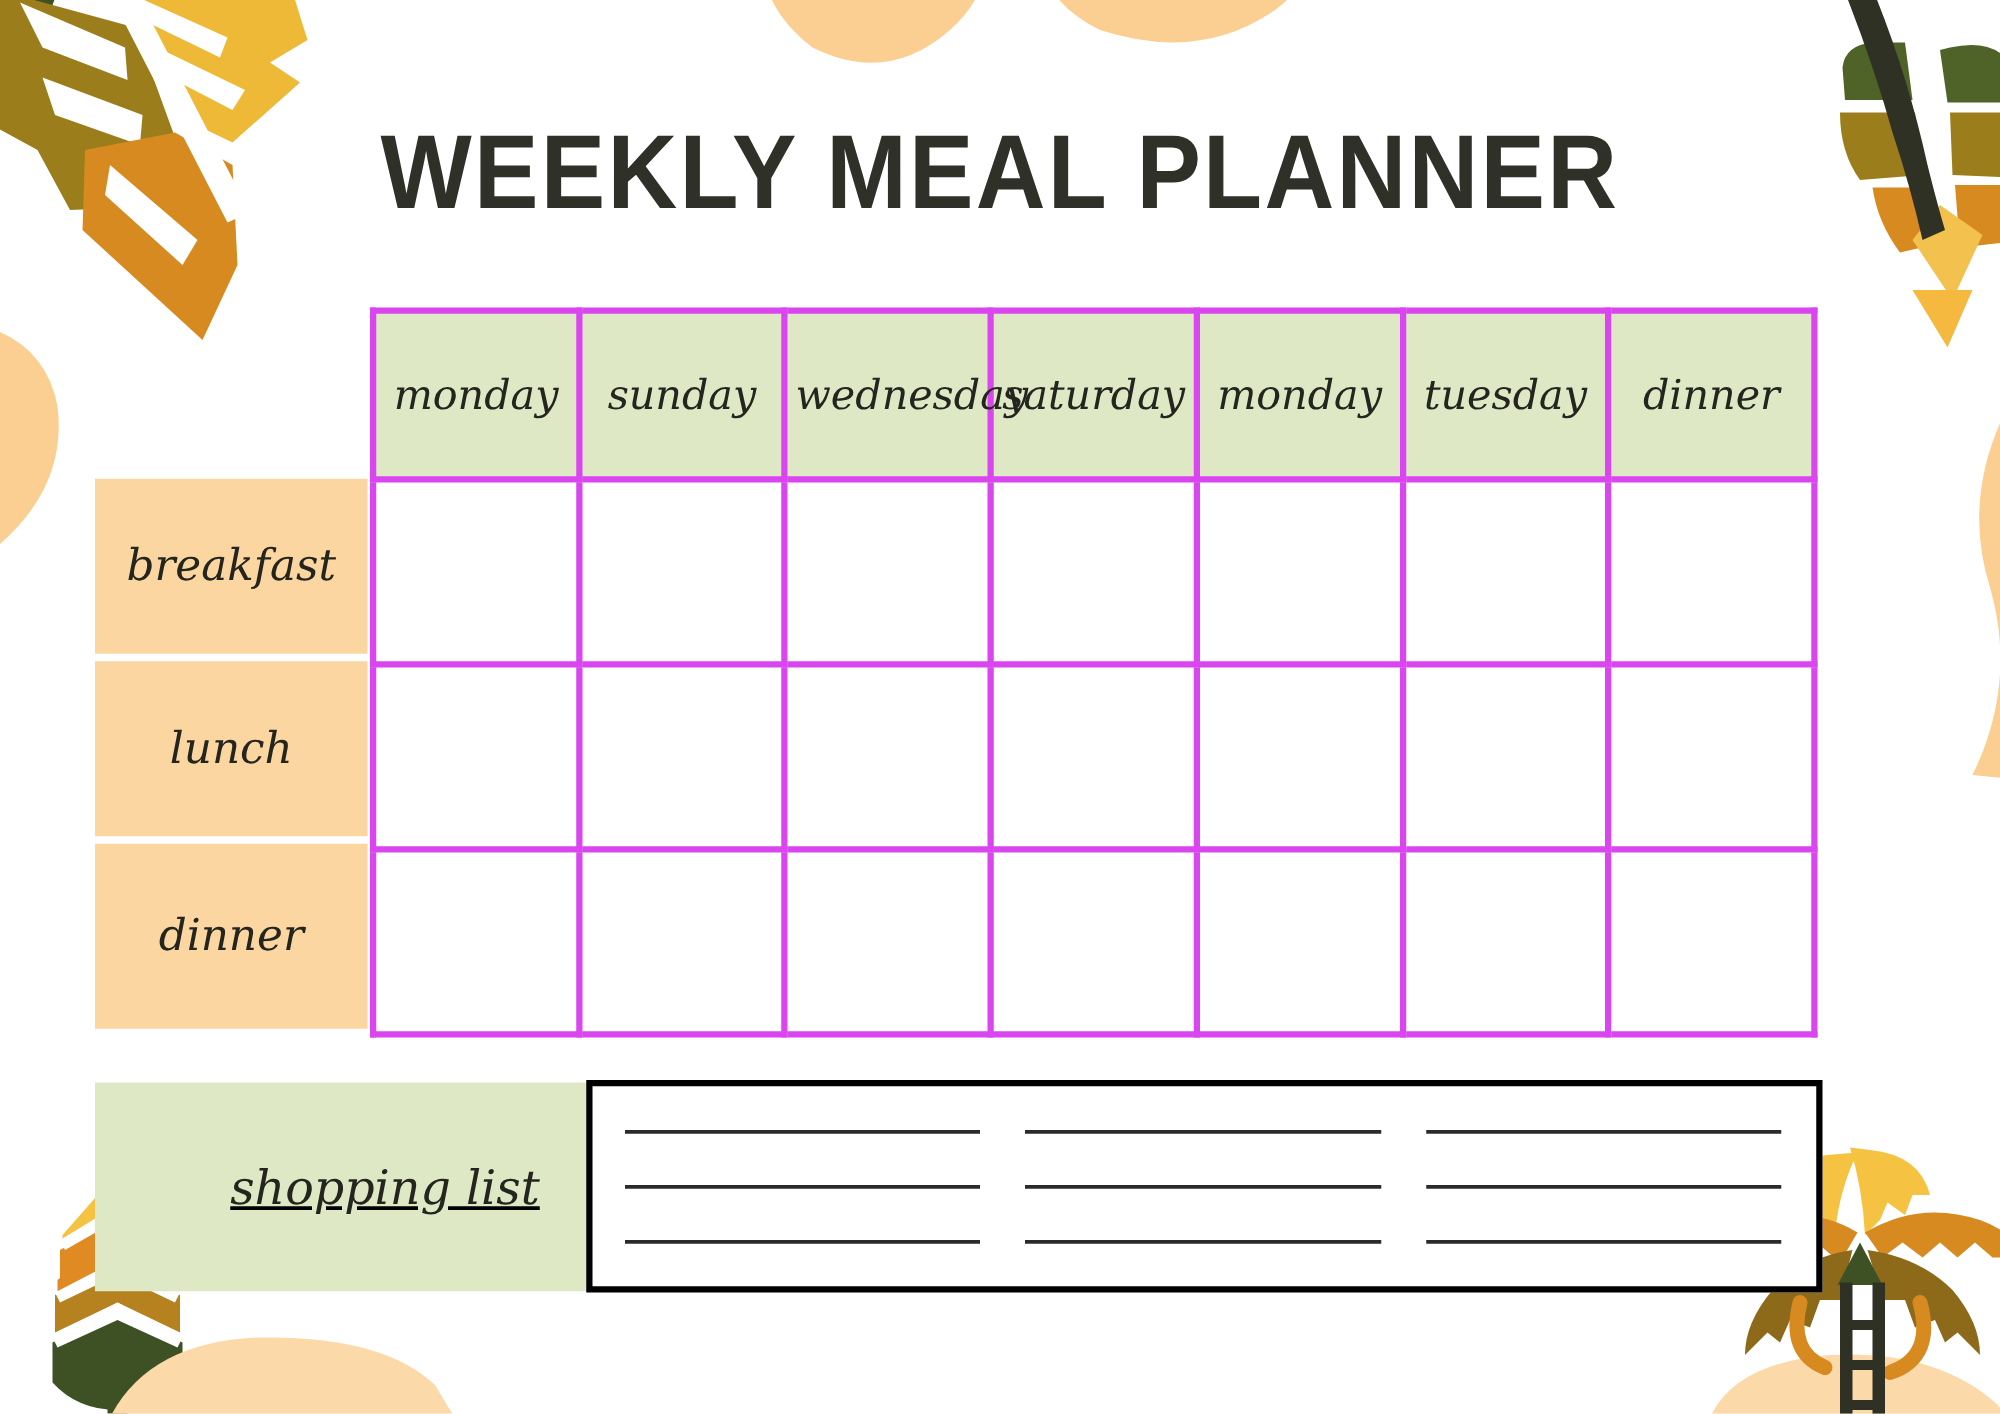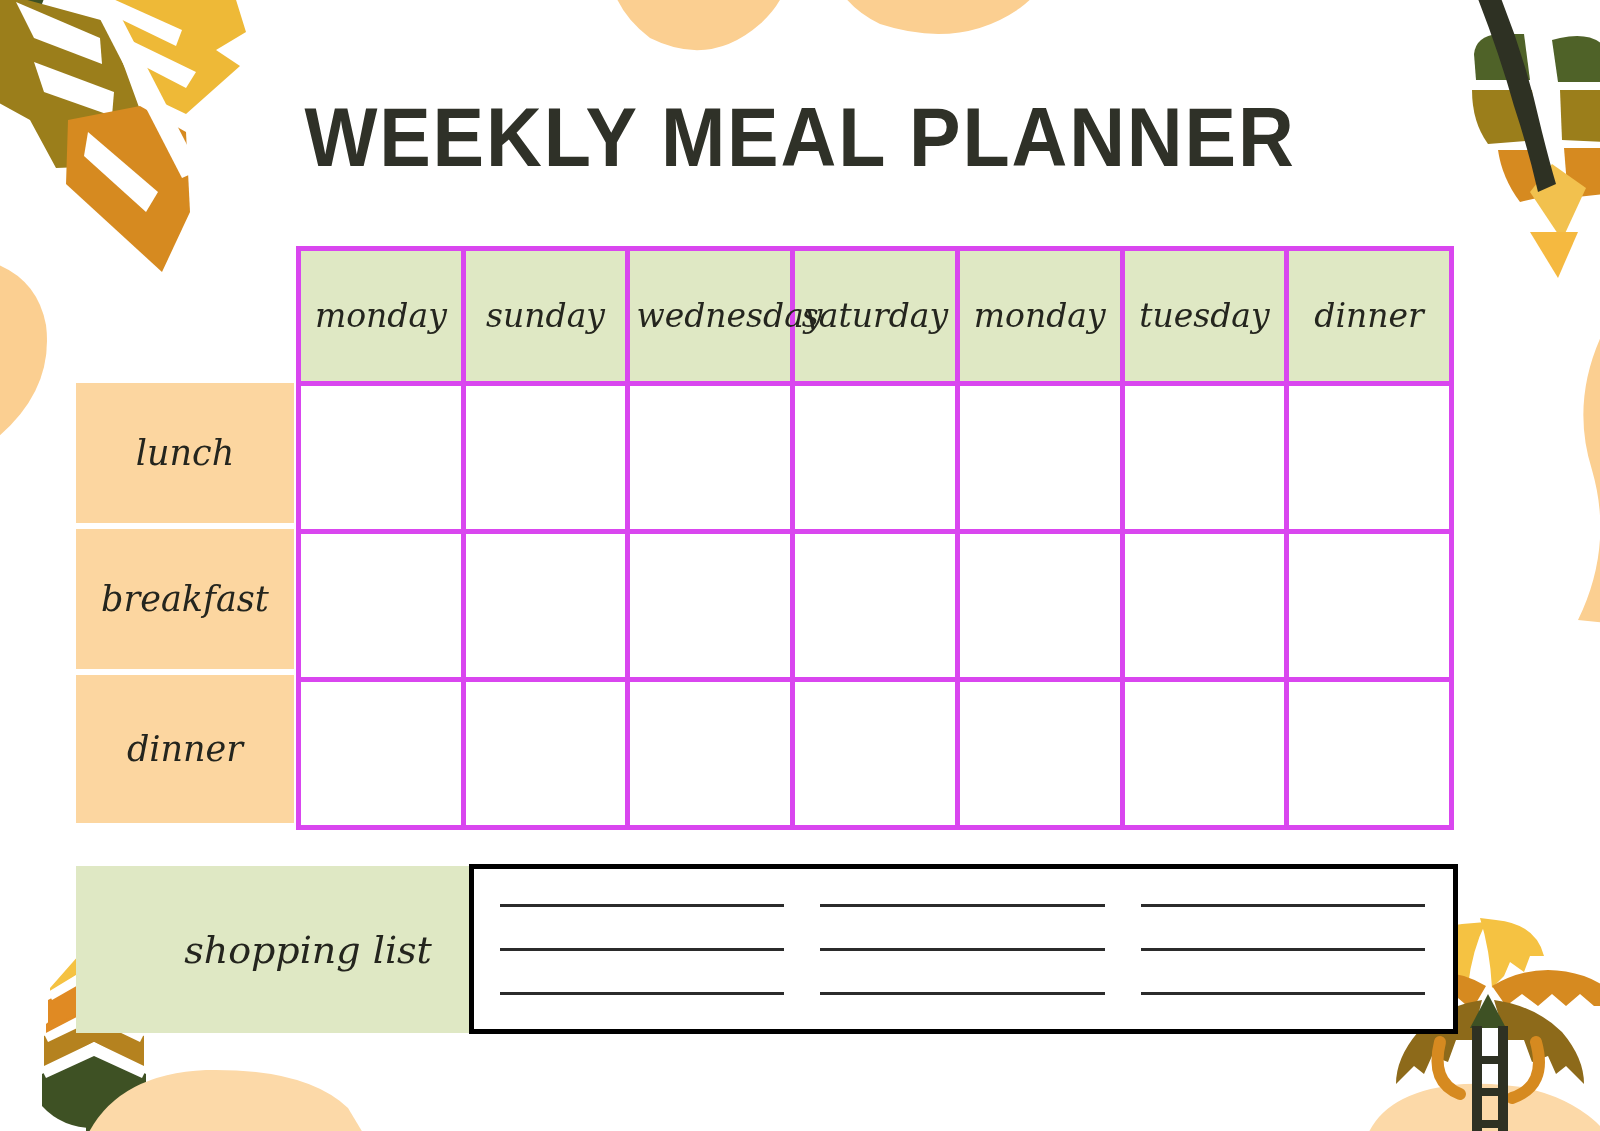--- a/index.html
+++ b/index.html
@@ -109,20 +109,21 @@
   #shop-label-box {
     position: absolute;
     left: 76px;
     top: 866px;
     width: 394px;
     height: 167px;
     background: #dfe8c4;
     display: flex;
     align-items: center;
     justify-content: center;
+    text-decoration: underline;
   }
   #shop-label-box .shoptext {
     font-size: 38px;
     padding-left: 70px;
   }
   #shop-lines-box {
     position: absolute;
     left: 469px;
     top: 864px;
     width: 989px;
@@ -270,24 +271,24 @@
       <rect x="104" y="142" width="36" height="8" fill="#2e3123"></rect>
       <rect x="104" y="174" width="36" height="8" fill="#2e3123"></rect>
       <rect x="104" y="206" width="36" height="8" fill="#2e3123"></rect>
     </svg>
   </div>
 
   <div id="title">WEEKLY MEAL PLANNER</div>
 
   <div class="rowlabels">
     <div class="rowlabel">
+      <span class="script">breakfast</span>
+    </div>
+    <div class="rowlabel">
       <span class="script">lunch</span>
-    </div>
-    <div class="rowlabel">
-      <span class="script">breakfast</span>
     </div>
     <div class="rowlabel">
       <span class="script">dinner</span>
     </div>
   </div>
 
   <table id="grid-table">
     <thead>
       <tr>
         <th>

